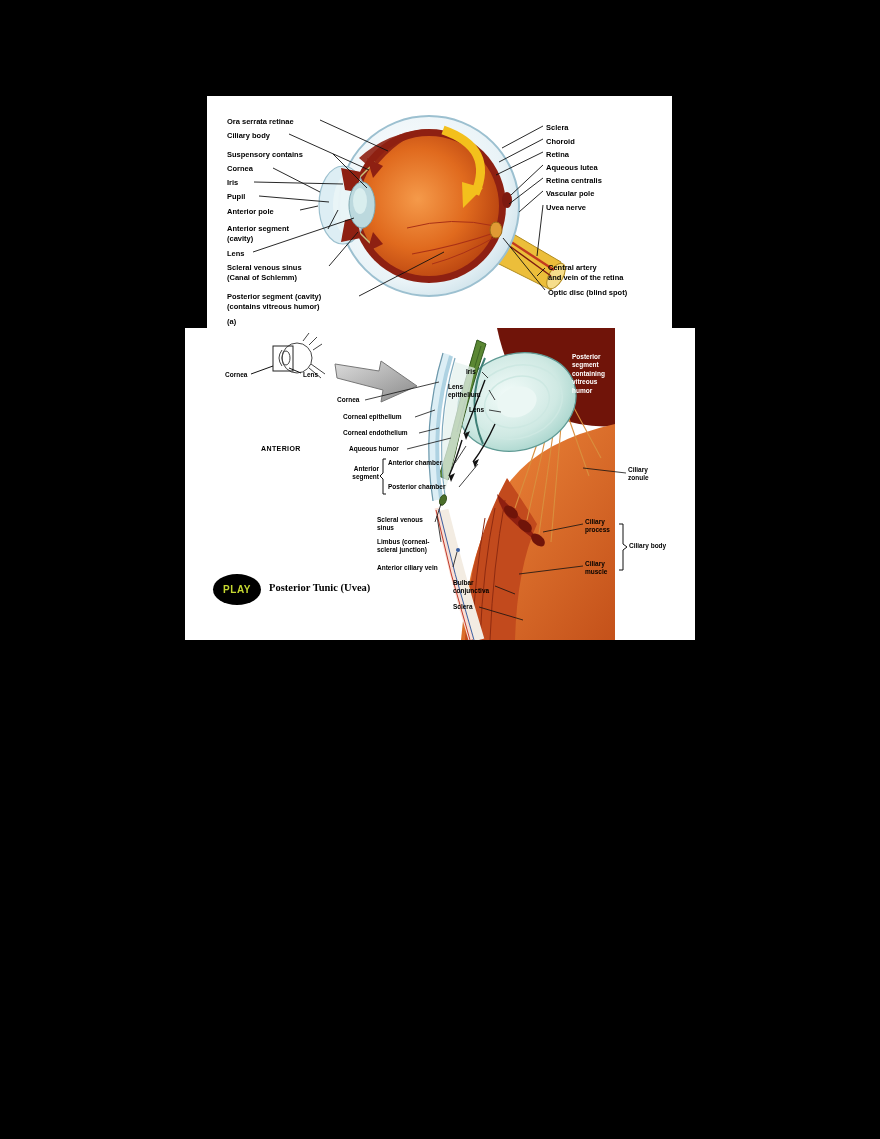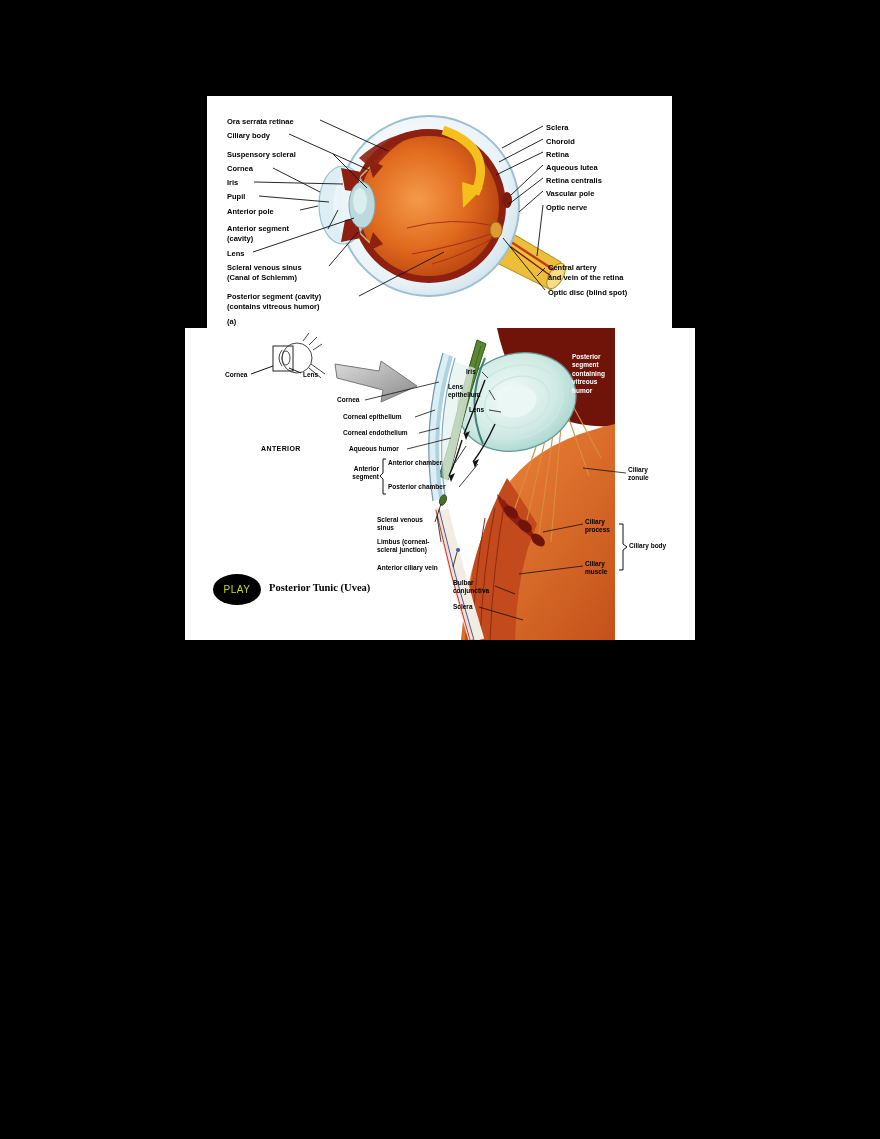--- a/index.html
+++ b/index.html
@@ -11,21 +11,21 @@
   .art{position:absolute;left:0;top:0}
   .lbl{position:absolute;font-weight:bold;color:#000;white-space:nowrap;z-index:2}
   .panel-a .lbl{font-size:7.5px;line-height:1.3}
   .panel-b .lbl{font-size:6.5px;line-height:1.3}
   .lbl.white{color:#fff}
   .lbl.plain{font-weight:bold;letter-spacing:.4px}
   .lbl.right{text-align:right}
   .fig-tag{font-size:8px}
   .play{position:absolute;left:28px;top:246px;width:48px;height:31px;background:#000;border-radius:50%;
         display:flex;align-items:center;justify-content:center;z-index:3;cursor:pointer}
-  .play span{color:#c6d831;font-weight:normal;font-size:10px;letter-spacing:.5px;font-family:"Liberation Sans",sans-serif}
+  .play span{color:#c6d831;font-weight:bold;font-size:10px;letter-spacing:.5px;font-family:"Liberation Sans",sans-serif}
   .caption{position:absolute;left:84px;top:254px;font-family:"Liberation Serif",serif;
            font-size:10.5px;font-weight:bold;color:#000;z-index:3}
 </style>
 </head>
 <body>
 
 <div class="page">
 
   <section class="panel panel-a">
     <svg class="art" width="465" height="236" viewBox="0 0 465 236">
@@ -90,38 +90,38 @@
         <line x1="336" y1="82" x2="302" y2="108"></line>
         <line x1="336" y1="95" x2="312" y2="116"></line>
         <line x1="336" y1="109" x2="330" y2="160"></line>
         <line x1="338" y1="172" x2="330" y2="180"></line>
         <line x1="338" y1="194" x2="296" y2="142"></line>
       </g>
     </svg>
 
     <div class="lbl" style="left:20px;top:21px">Ora serrata retinae</div>
     <div class="lbl" style="left:20px;top:35px">Ciliary body</div>
-    <div class="lbl" style="left:20px;top:54px">Suspensory scleral</div>
+    <div class="lbl" style="left:20px;top:54px">Suspensory contains</div>
     <div class="lbl" style="left:20px;top:68px">Cornea</div>
     <div class="lbl" style="left:20px;top:82px">Iris</div>
     <div class="lbl" style="left:20px;top:96px">Pupil</div>
     <div class="lbl" style="left:20px;top:111px">Anterior pole</div>
     <div class="lbl" style="left:20px;top:128px">Anterior segment<br>(cavity)</div>
     <div class="lbl" style="left:20px;top:153px">Lens</div>
     <div class="lbl" style="left:20px;top:167px">Scleral venous sinus<br>(Canal of Schlemm)</div>
     <div class="lbl" style="left:20px;top:196px">Posterior segment (cavity)<br>(contains vitreous humor)</div>
     <div class="lbl fig-tag" style="left:20px;top:221px">(a)</div>
 
     <div class="lbl" style="left:339px;top:27px">Sclera</div>
     <div class="lbl" style="left:339px;top:41px">Choroid</div>
     <div class="lbl" style="left:339px;top:54px">Retina</div>
     <div class="lbl" style="left:339px;top:67px">Aqueous lutea</div>
     <div class="lbl" style="left:339px;top:80px">Retina centralis</div>
     <div class="lbl" style="left:339px;top:93px">Vascular pole</div>
-    <div class="lbl" style="left:339px;top:107px">Optic nerve</div>
+    <div class="lbl" style="left:339px;top:107px">Uvea nerve</div>
     <div class="lbl" style="left:341px;top:167px">Central artery<br>and vein of the retina</div>
     <div class="lbl" style="left:341px;top:192px">Optic disc (blind spot)</div>
   </section>
 
   <section class="panel panel-b">
     <svg class="art" width="510" height="312" viewBox="0 0 510 312">
       <defs>
         <linearGradient id="gbArrow" x1="0" y1="0" x2="1" y2="1">
           <stop offset="0" stop-color="#dcdcdc"></stop>
             <stop offset="1" stop-color="#8a8a8a"></stop>

